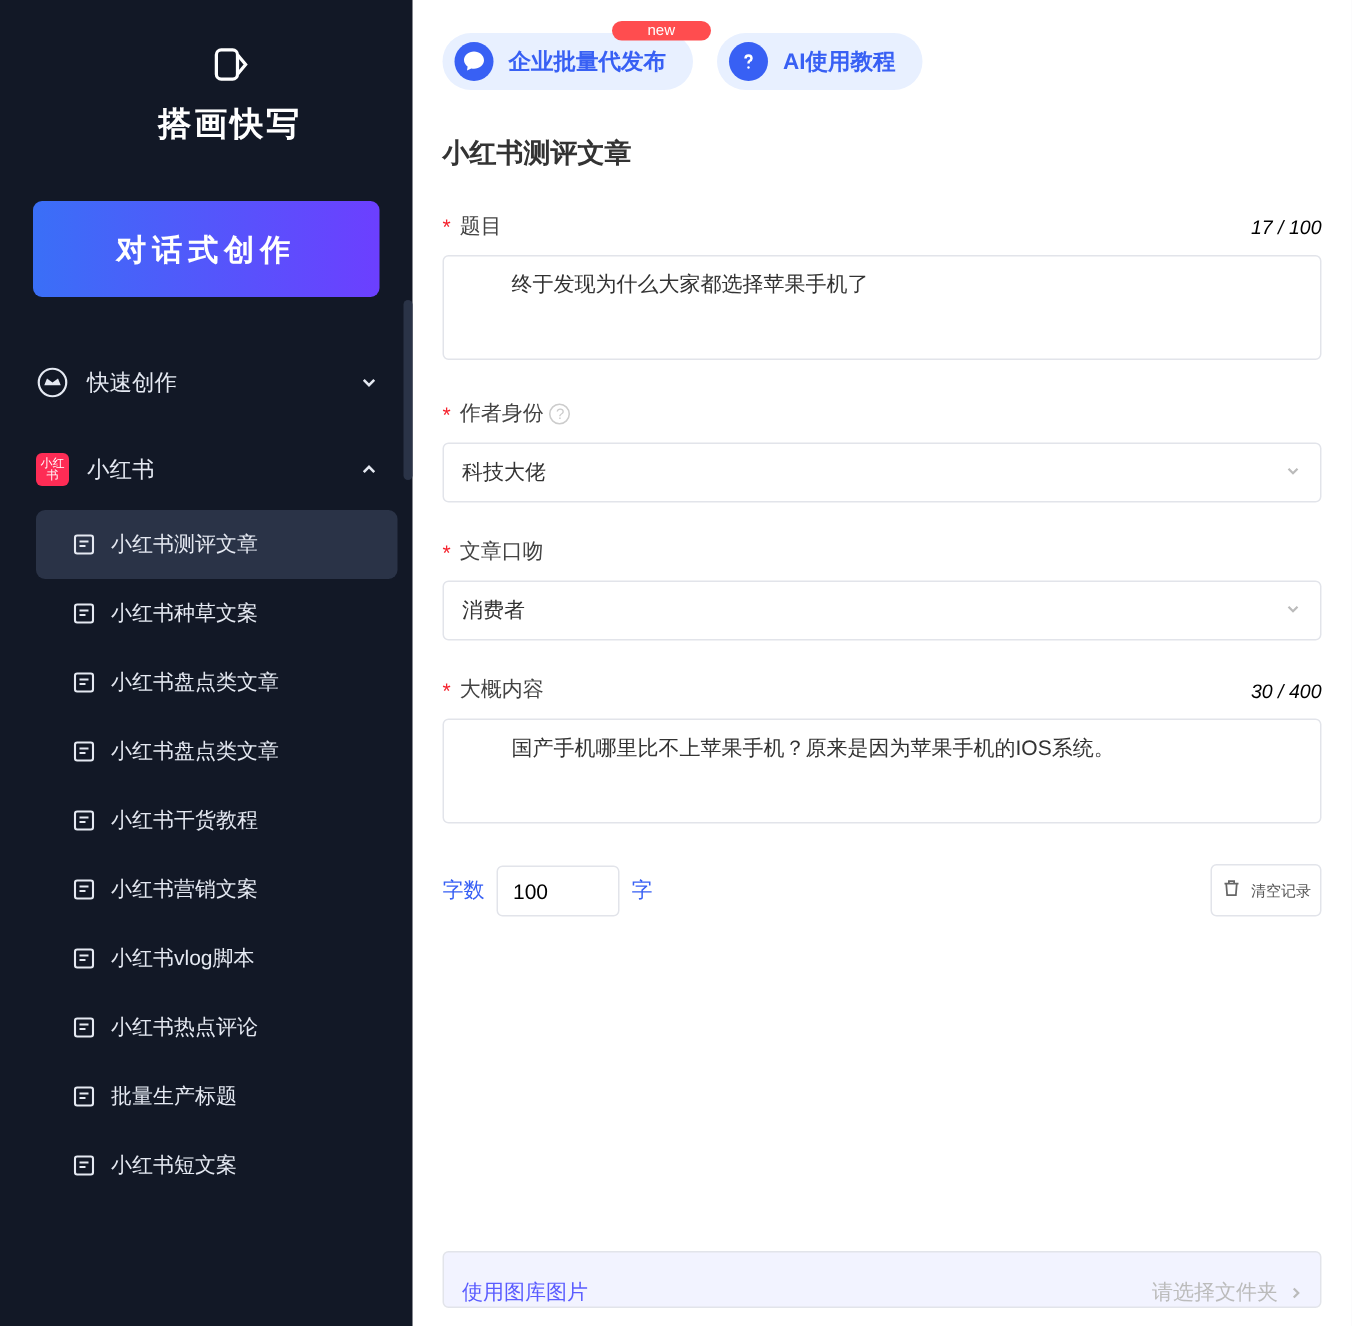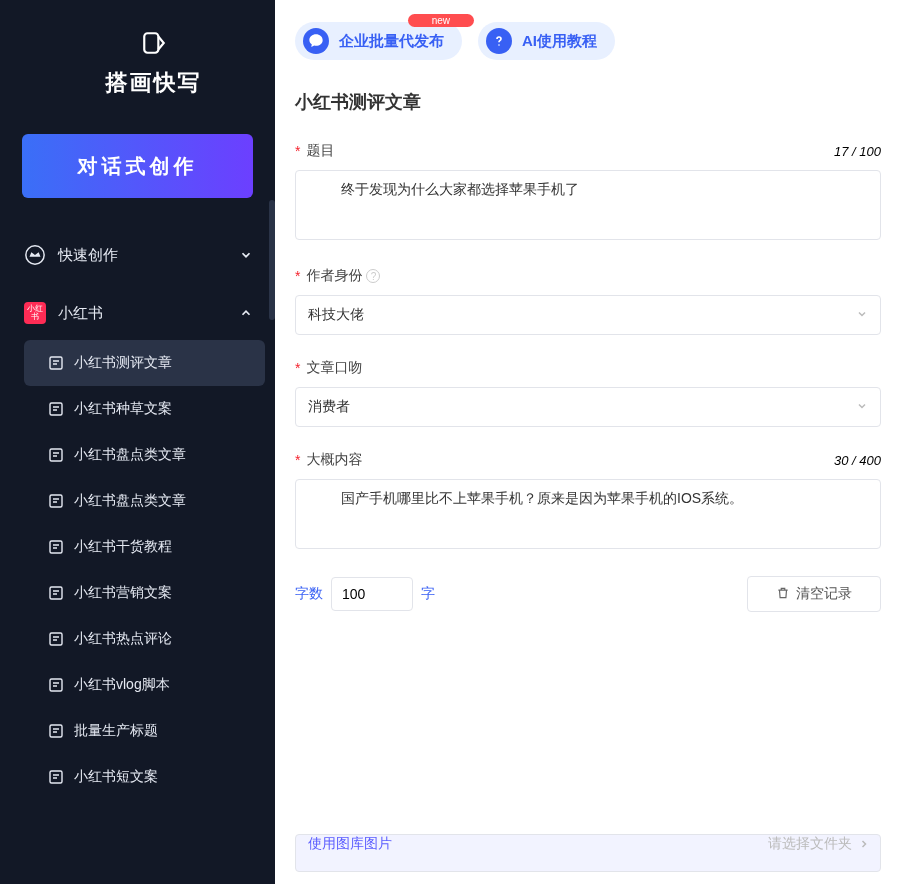--- a/index.html
+++ b/index.html
@@ -173,42 +173,42 @@
   margin-top: 20px;
 }
 .word-group { display: flex; align-items: center; gap: 8px; color: #3860f4; font-size: 14px; }
 .word-input {
   width: 82px; height: 34px; border: 1px solid #e2e4ea; border-radius: 4px;
   padding: 0 10px; font-size: 14px;
 }
 .clear-btn {
   display: flex; align-items: center; gap: 6px;
   border: 1px solid #e2e4ea; border-radius: 4px;
-  padding: 8px 28px; background: #fff; cursor: pointer;
-  color: #555; font-size: 14px;
+  padding: 8px 6px; background: #fff; cursor: pointer;
+  color: #555; font-size: 10px;
 }
 .footer {
   border-top: 1px solid transparent;
   padding: 12px 20px;
   display: flex; gap: 10px; align-items: center;
 }
 .gen-group {
   display: flex; align-items: center;
   border: 1px solid #e2e4ea; border-radius: 4px;
   height: 38px; overflow: hidden;
 }
 .gen-label { padding: 0 14px; color: #333; }
 .gen-input {
   width: 60px; height: 100%; border: none; border-left: 1px solid #e2e4ea; border-right: 1px solid #e2e4ea;
   padding: 0 8px; font-size: 14px;
 }
 .lib-select {
   flex: 1; height: 38px;
   border: 1px solid #e2e4ea; border-radius: 4px;
-  display: flex; align-items: flex-start; padding: 0 10px 0 12px; cursor: pointer;
+  display: flex; align-items: flex-end; padding: 0 10px 0 12px; cursor: pointer;
   background: #f2f3ff;
 }
 .lib-left { color: #5a5cff; font-size: 14px; font-weight: 500; }
 .lib-right { margin-left: auto; color: #bbb; font-size: 14px; display: flex; align-items: center; gap: 6px; }
 .help-q {
   width: 14px; height: 14px; border-radius: 50%; border: 1px solid #ccc;
   display: inline-flex; align-items: center; justify-content: center;
   font-size: 10px; color: #ccc;
 }
 </style>
@@ -314,30 +314,30 @@
         </span>
         <span>小红书营销文案</span>
       </div>
       <div class="sub-item">
         <span class="sub-icon">
           <svg viewBox="0 0 16 16" fill="none" stroke="#e5e9f2" stroke-width="1.4">
               <rect x="2" y="2" width="12" height="12" rx="1.5"></rect>
               <path d="M5 6h6M5 9h4"></path>
             </svg>
         </span>
+        <span>小红书vlog脚本</span>
+      </div>
+      <div class="sub-item">
+        <span class="sub-icon">
+          <svg viewBox="0 0 16 16" fill="none" stroke="#e5e9f2" stroke-width="1.4">
+              <rect x="2" y="2" width="12" height="12" rx="1.5"></rect>
+              <path d="M5 6h6M5 9h4"></path>
+            </svg>
+        </span>
         <span>小红书热点评论</span>
-      </div>
-      <div class="sub-item">
-        <span class="sub-icon">
-          <svg viewBox="0 0 16 16" fill="none" stroke="#e5e9f2" stroke-width="1.4">
-              <rect x="2" y="2" width="12" height="12" rx="1.5"></rect>
-              <path d="M5 6h6M5 9h4"></path>
-            </svg>
-        </span>
-        <span>小红书vlog脚本</span>
       </div>
       <div class="sub-item">
         <span class="sub-icon">
           <svg viewBox="0 0 16 16" fill="none" stroke="#e5e9f2" stroke-width="1.4">
               <rect x="2" y="2" width="12" height="12" rx="1.5"></rect>
               <path d="M5 6h6M5 9h4"></path>
             </svg>
         </span>
         <span>批量生产标题</span>
       </div>

